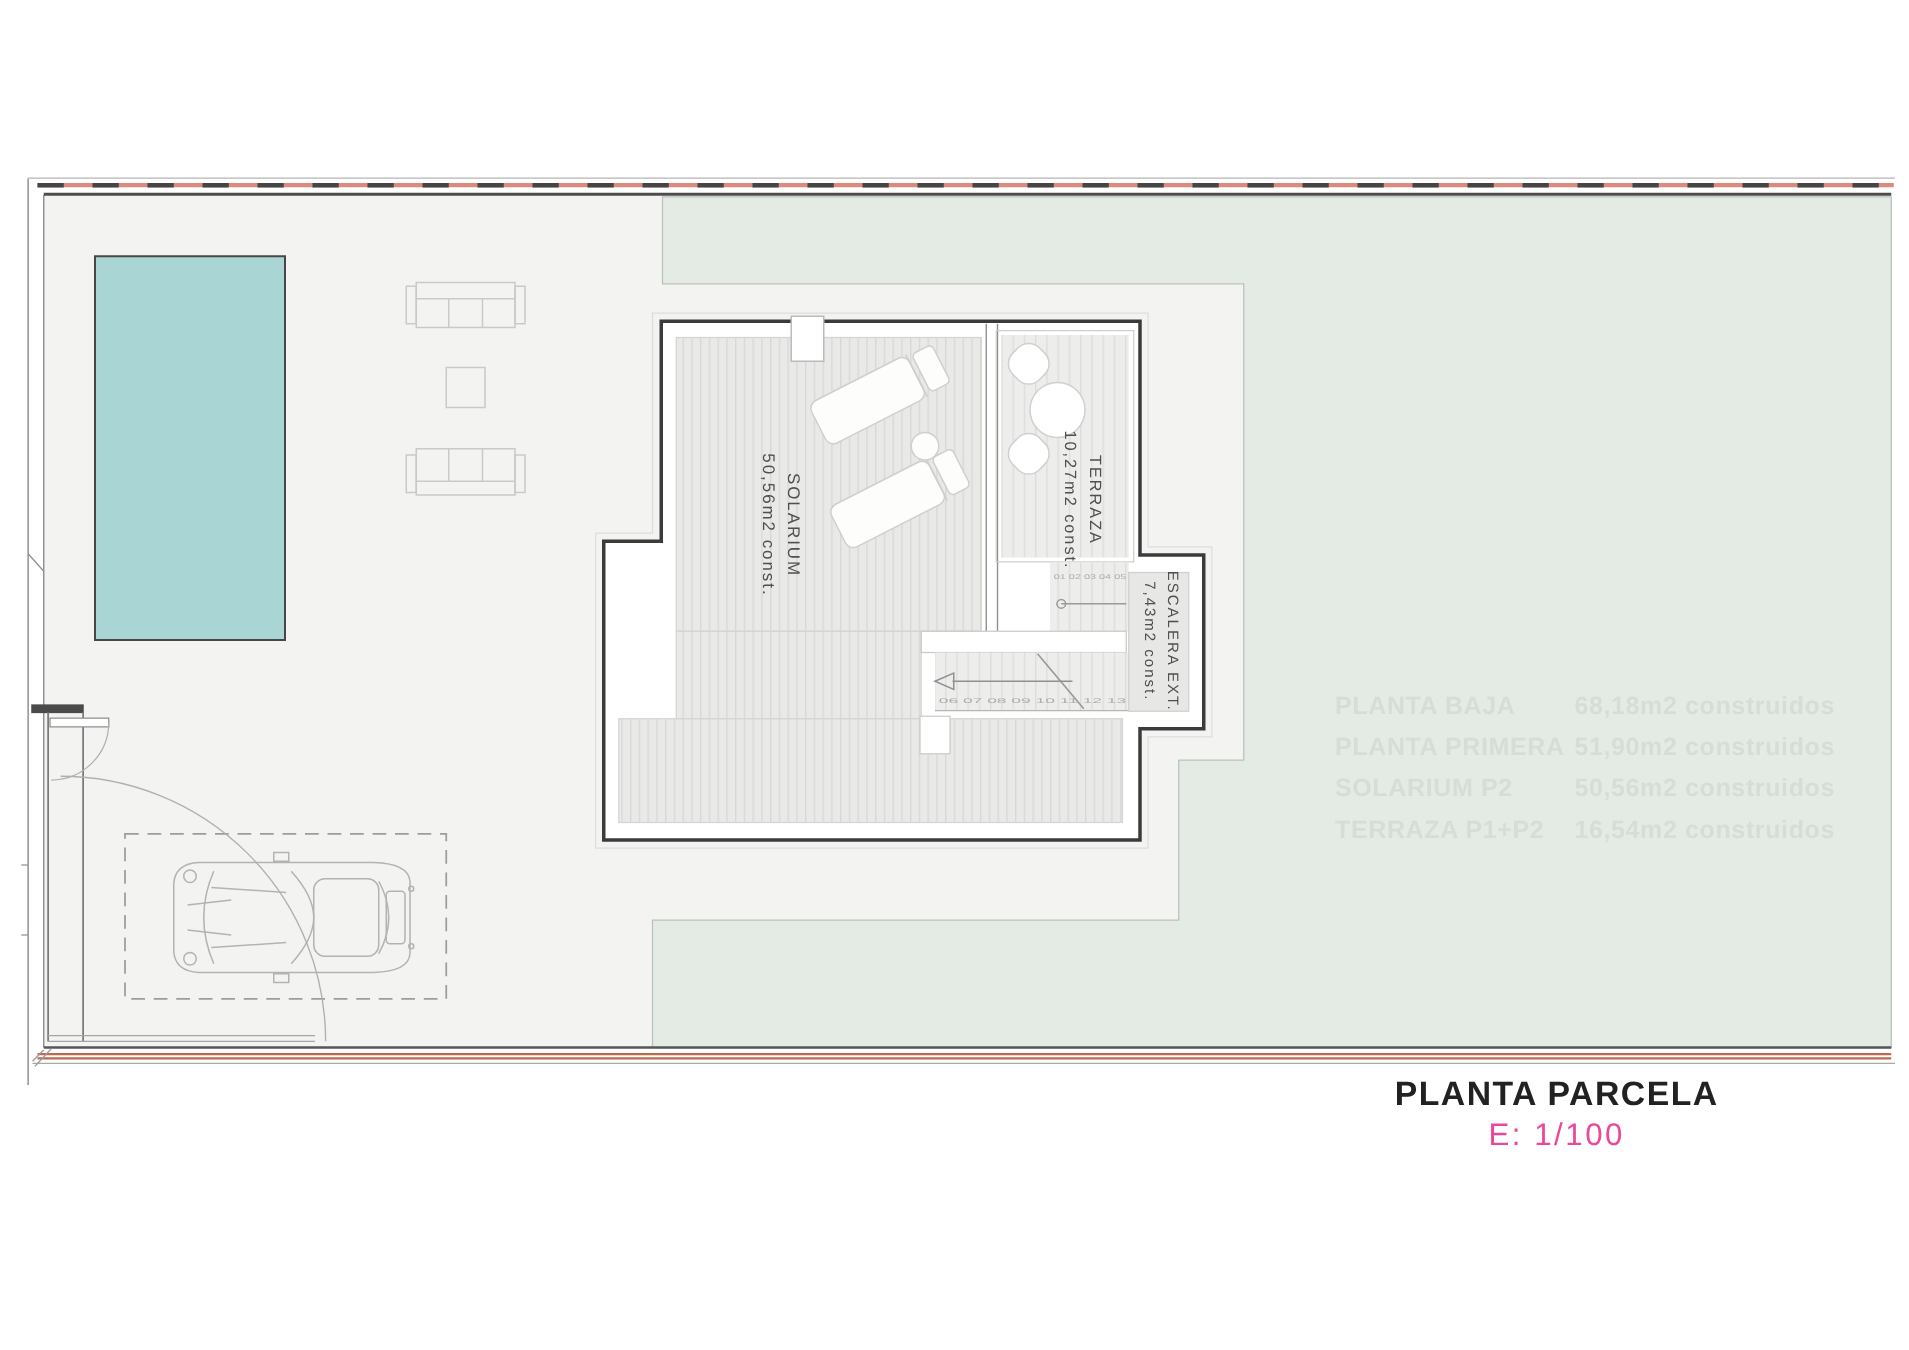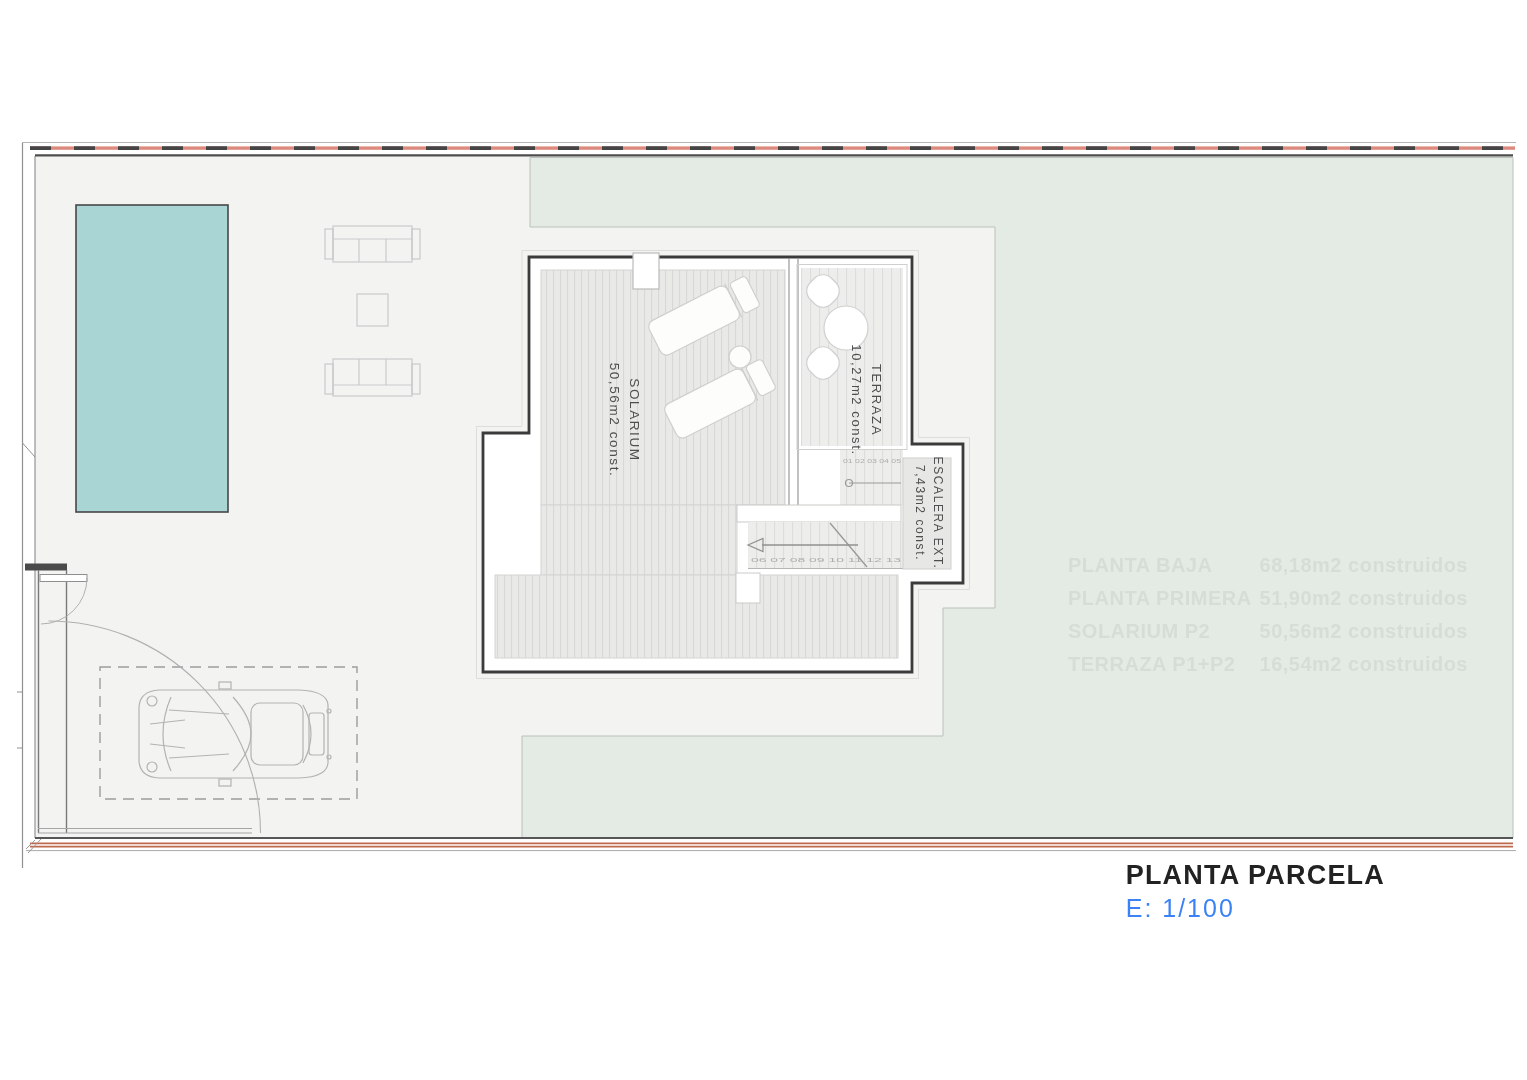--- a/index.html
+++ b/index.html
@@ -7,23 +7,23 @@
           font-family:"Liberation Sans",sans-serif;}
   svg.plan{position:absolute;left:0;top:0;z-index:2;}
   
   .vlabel{position:absolute;z-index:4;text-align:center;color:#4f4f4f;
           transform:rotate(90deg);line-height:1.5;letter-spacing:1.6px;}
   .vlabel span{display:block;white-space:nowrap;}
   .vlabel-solarium{left:540px;top:398px;width:164px;height:44px;font-size:13.5px;}
   .vlabel-terraza{left:791px;top:380px;width:150px;height:40px;font-size:13px;}
   .vlabel-escalera{left:862px;top:493px;width:130px;height:40px;font-size:12px;}
   
-  .titleblock{position:absolute;right:142px;top:860px;z-index:4;text-align:left;color:#222;}
+  .titleblock{position:absolute;right:152px;top:860px;z-index:4;text-align:center;color:#222;}
   .titleblock .t{font-size:27px;font-weight:bold;letter-spacing:1.2px;}
-  .titleblock .s{font-size:25px;font-weight:normal;color:#3b82f6;letter-spacing:2px;margin-top:3px;}
+  .titleblock .s{font-size:25px;font-weight:normal;color:#ec4899;letter-spacing:2px;margin-top:3px;}
   
   .ghost{position:absolute;left:1068px;top:549px;width:400px;z-index:3;
          color:rgba(104,128,110,0.12);font-weight:bold;font-size:20px;letter-spacing:.5px;}
   .ghost .row{display:flex;height:33px;align-items:center;}
   .ghost .gl{width:205px;white-space:nowrap;}
   .ghost .gv{white-space:nowrap;}
 </style>
 </head>
 <body>
 

